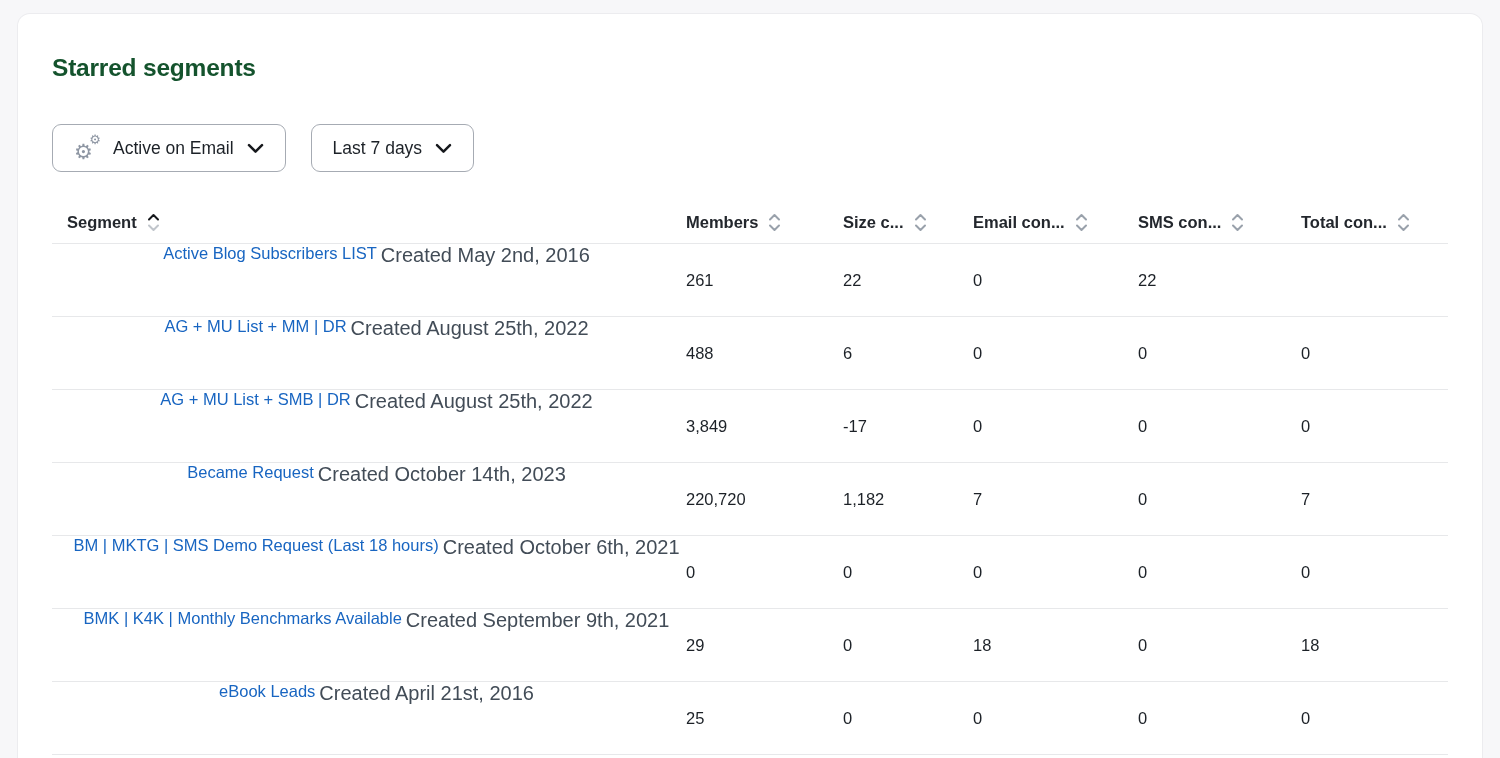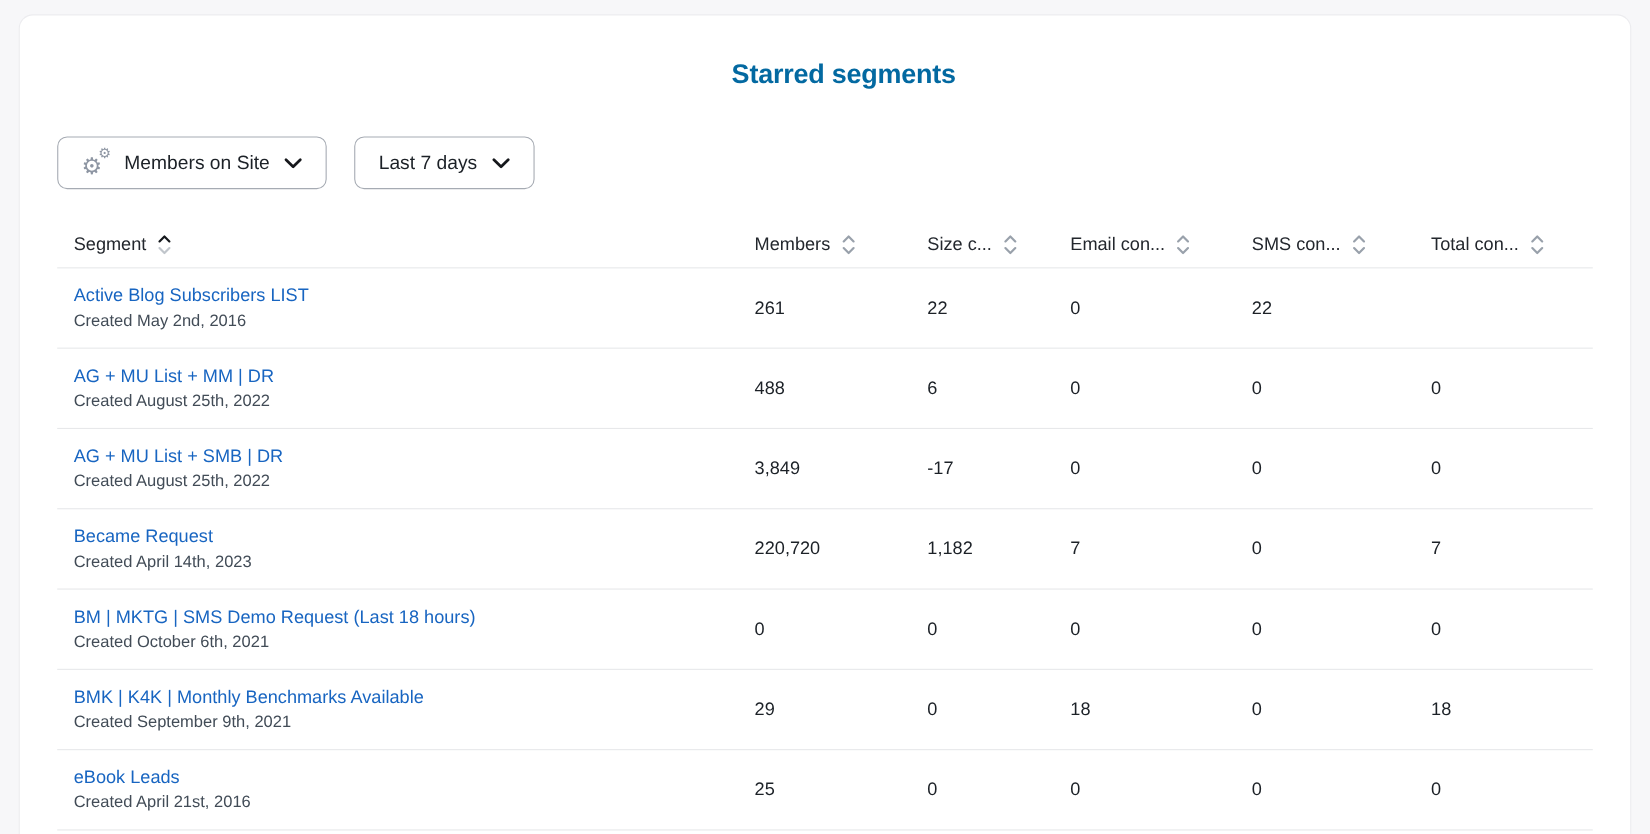--- a/index.html
+++ b/index.html
@@ -16,23 +16,22 @@
     border-radius: 12px;
     box-shadow: 0 0 0 1px rgba(40,45,60,0.05);
     padding-top: 39px;
     overflow: hidden;
   }
   .page-title {
     margin-left: 34px;
     font-size: 24.5px;
     line-height: 30px;
     font-weight: 700;
-    color: #0369a1;
+    color: #14532d;
     letter-spacing: -0.2px;
-    text-align: center;
   }
   .filters {
     margin: 41px 0 0 34px;
     display: flex;
     gap: 25px;
   }
   .filter-btn {
     display: inline-flex;
     align-items: center;
     gap: 13px;
@@ -64,21 +63,21 @@
   .chev svg { display: block; }
   .table {
     margin: 29px 34px 0 34px;
     width: 1396px;
   }
   .tr {
     display: grid;
     grid-template-columns: 634px 157px 130px 165px 163px 147px;
     border-bottom: 1px solid #e7e8ea;
   }
-  .thead-row { height: 43px; align-items: center; }
+  .thead-row { height: 43px; align-items: center; font-weight: bold; }
   .th {
     display: flex;
     align-items: center;
     gap: 9px;
     font-size: 16.5px;
     color: #23272d;
     cursor: pointer;
   }
   .th-first { padding-left: 15px; }
   .sort-icon { flex: 0 0 auto; }
@@ -87,33 +86,32 @@
     stroke-width: 2;
     stroke-linecap: round;
     stroke-linejoin: round;
   }
   .sort-up-active { stroke: #15181c; }
   .sort-down-inactive { stroke: #c0c5cb; }
   .sort-neutral { stroke: #99a1ab; }
   .data-row { height: 73px; }
   .cell-segment {
     display: flex;
-    flex-direction: column;
     justify-content: center;
     gap: 4px;
     padding-left: 15px;
   }
   .segment-link {
     font-size: 16.5px;
     color: #1865c1;
     text-decoration: none;
     width: fit-content;
   }
   .segment-created {
-    font-size: 15px;
+    font-size: 20px;
     color: #424c57;
   }
   .cell-num {
     display: flex;
     align-items: center;
     font-size: 16.5px;
     color: #1c2127;
   }
 </style>
 </head>
@@ -122,21 +120,21 @@
 <div class="card">
 
   <h1 class="page-title">Starred segments</h1>
 
   <div class="filters">
     <button class="filter-btn">
       <span class="gear-wrap">
           <span class="gear-big">⚙</span>
           <span class="gear-small">⚙</span>
         </span>
-      <span>Members on Site</span>
+      <span>Active on Email</span>
       <span class="chev">
         <svg width="17" height="11" viewBox="0 0 17 11">
             <polyline points="2,2.2 8.5,8.6 15,2.2" fill="none" stroke="#16181c" stroke-width="2.5" stroke-linecap="round" stroke-linejoin="round"></polyline>
           </svg>
       </span>
     </button>
     <button class="filter-btn">
       <span>Last 7 days</span>
       <span class="chev">
         <svg width="17" height="11" viewBox="0 0 17 11">
@@ -224,21 +222,21 @@
       <div class="cell-num">3,849</div>
       <div class="cell-num">-17</div>
       <div class="cell-num">0</div>
       <div class="cell-num">0</div>
       <div class="cell-num">0</div>
     </div>
 
     <div class="tr data-row">
       <div class="cell-segment">
         <a href="#" class="segment-link">Became Request</a>
-        <span class="segment-created">Created April 14th, 2023</span>
+        <span class="segment-created">Created October 14th, 2023</span>
       </div>
       <div class="cell-num">220,720</div>
       <div class="cell-num">1,182</div>
       <div class="cell-num">7</div>
       <div class="cell-num">0</div>
       <div class="cell-num">7</div>
     </div>
 
     <div class="tr data-row">
       <div class="cell-segment">

